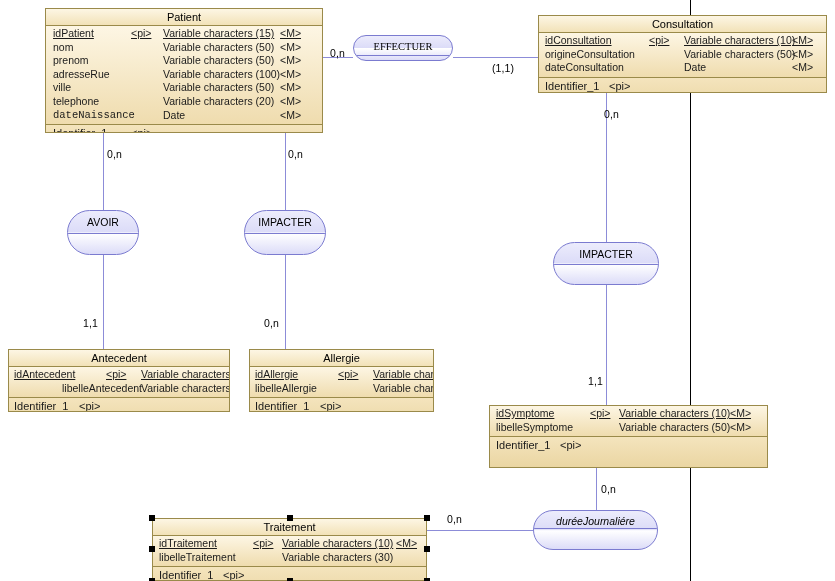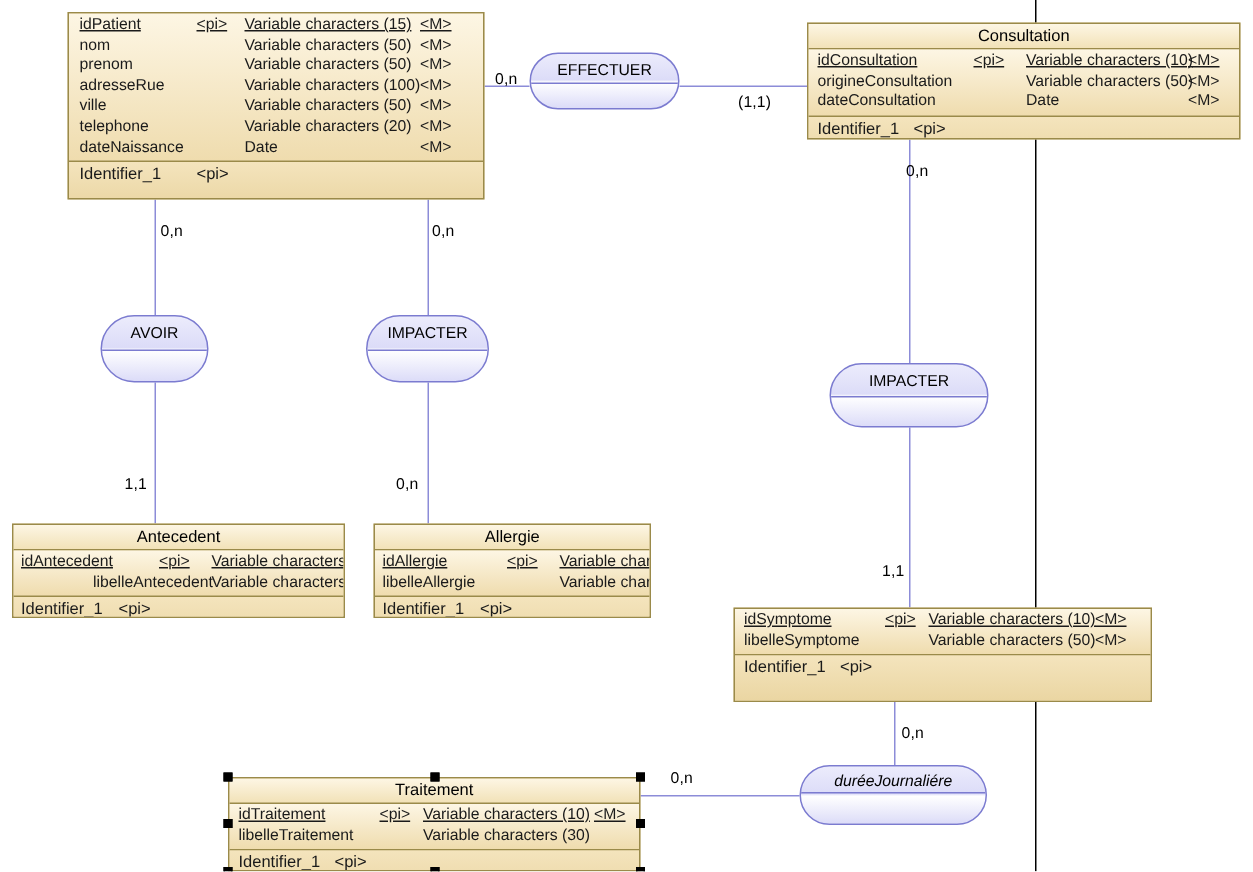--- a/index.html
+++ b/index.html
@@ -152,20 +152,21 @@
       <div class="conn v" style="left: 103px; top: 255px; height: 94px;"></div>
       <div class="conn v" style="left: 285px; top: 133px; height: 77px;"></div>
       <div class="conn v" style="left: 285px; top: 255px; height: 94px;"></div>
       <div class="conn v" style="left: 606px; top: 93px; height: 149px;"></div>
       <div class="conn v" style="left: 606px; top: 285px; height: 120px;"></div>
       <div class="conn v" style="left: 596px; top: 468px; height: 42px;"></div>
       <div class="conn h" style="left: 427px; top: 530px; width: 106px;"></div>
     </div>
   <div id="entities-layer">
       <div class="entity" style="left: 45px; top: 8px; width: 278px; height: 125px;">
+        <div class="e-title">Patient</div>
         <div class="e-attrs">
           <div class="attr-row pk">
             <span class="c-name" style="left: 7px;">idPatient</span>
             <span class="c-pi" style="left: 85px;">&lt;pi&gt;</span>
             <span class="c-type" style="left: 117px;">Variable characters (15)</span>
             <span class="c-mand" style="left: 234px;">&lt;M&gt;</span>
           </div>
           <div class="attr-row">
             <span class="c-name" style="left: 7px;">nom</span>
             <span class="c-type" style="left: 117px;">Variable characters (50)</span>
@@ -185,21 +186,21 @@
             <span class="c-name" style="left: 7px;">ville</span>
             <span class="c-type" style="left: 117px;">Variable characters (50)</span>
             <span class="c-mand" style="left: 234px;">&lt;M&gt;</span>
           </div>
           <div class="attr-row">
             <span class="c-name" style="left: 7px;">telephone</span>
             <span class="c-type" style="left: 117px;">Variable characters (20)</span>
             <span class="c-mand" style="left: 234px;">&lt;M&gt;</span>
           </div>
           <div class="attr-row">
-            <span class="c-name" style="left: 7px;">dateNaissance</span>
+            <span class="c-name" style="left: 7px; font-family: Liberation Mono, monospace;">dateNaissance</span>
             <span class="c-type" style="left: 117px;">Date</span>
             <span class="c-mand" style="left: 234px;">&lt;M&gt;</span>
           </div>
         </div>
         <div class="e-ident">
           <div class="ident-row">
             <span class="i-name" style="left: 7px;">Identifier_1</span>
             <span class="i-pi" style="left: 85px;">&lt;pi&gt;</span>
           </div>
         </div>
@@ -316,21 +317,21 @@
       <div class="handle" style="left: 149px; top: 515px;"></div>
       <div class="handle" style="left: 286.5px; top: 515px;"></div>
       <div class="handle" style="left: 424px; top: 515px;"></div>
       <div class="handle" style="left: 149px; top: 546px;"></div>
       <div class="handle" style="left: 424px; top: 546px;"></div>
       <div class="handle" style="left: 149px; top: 578px;"></div>
       <div class="handle" style="left: 286.5px; top: 578px;"></div>
       <div class="handle" style="left: 424px; top: 578px;"></div>
     </div>
   <div id="relationships-layer">
-      <div class="rel" style="left: 353px; top: 35px; width: 100px; height: 38px; border-radius: 19px;">
+      <div class="rel" style="left: 353px; top: 35px; width: 100px; height: 26px; border-radius: 19px; font-family: Liberation Serif, serif;">
         <div class="r-title">EFFECTUER</div>
         <div class="r-sep" style="top: 19px;"></div>
       </div>
       <div class="rel" style="left: 67px; top: 210px; width: 72px; height: 45px; border-radius: 23px;">
         <div class="r-title">AVOIR</div>
         <div class="r-sep" style="top: 22px;"></div>
       </div>
       <div class="rel" style="left: 244px; top: 210px; width: 82px; height: 45px; border-radius: 23px;">
         <div class="r-title">IMPACTER</div>
         <div class="r-sep" style="top: 22px;"></div>

